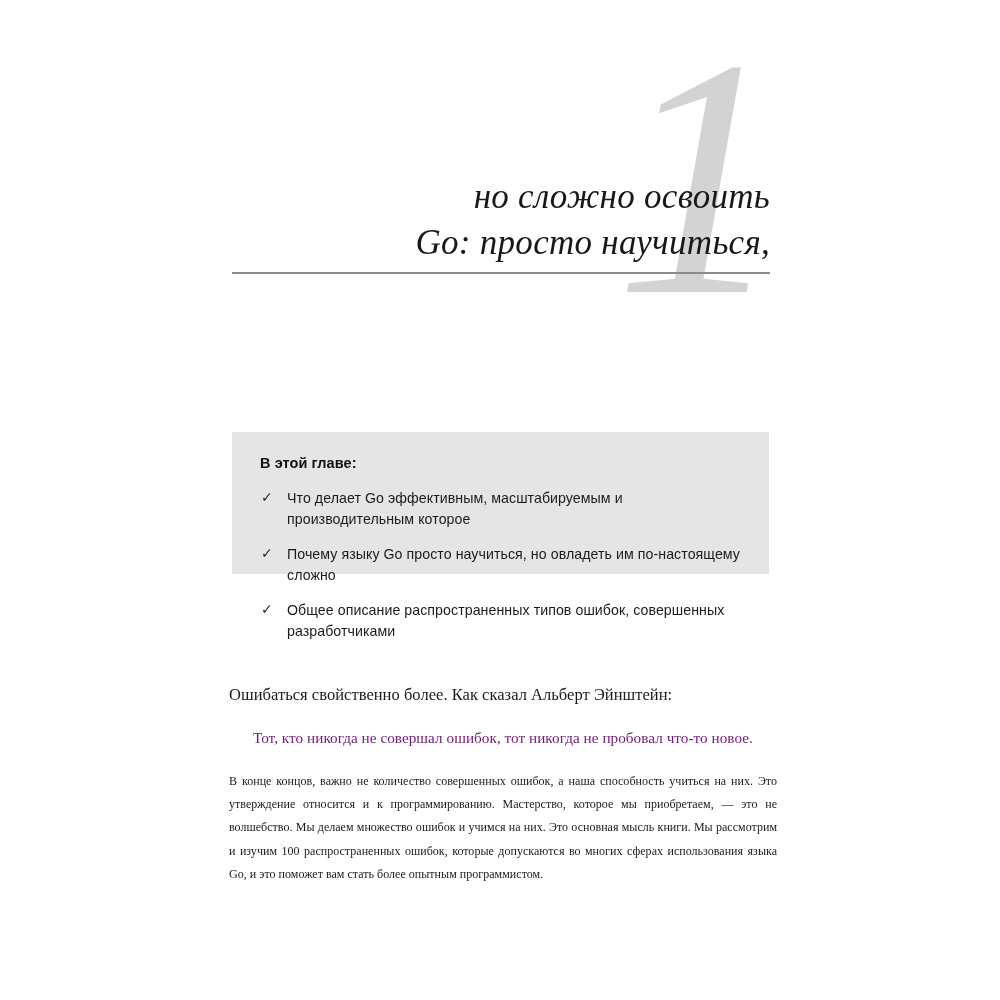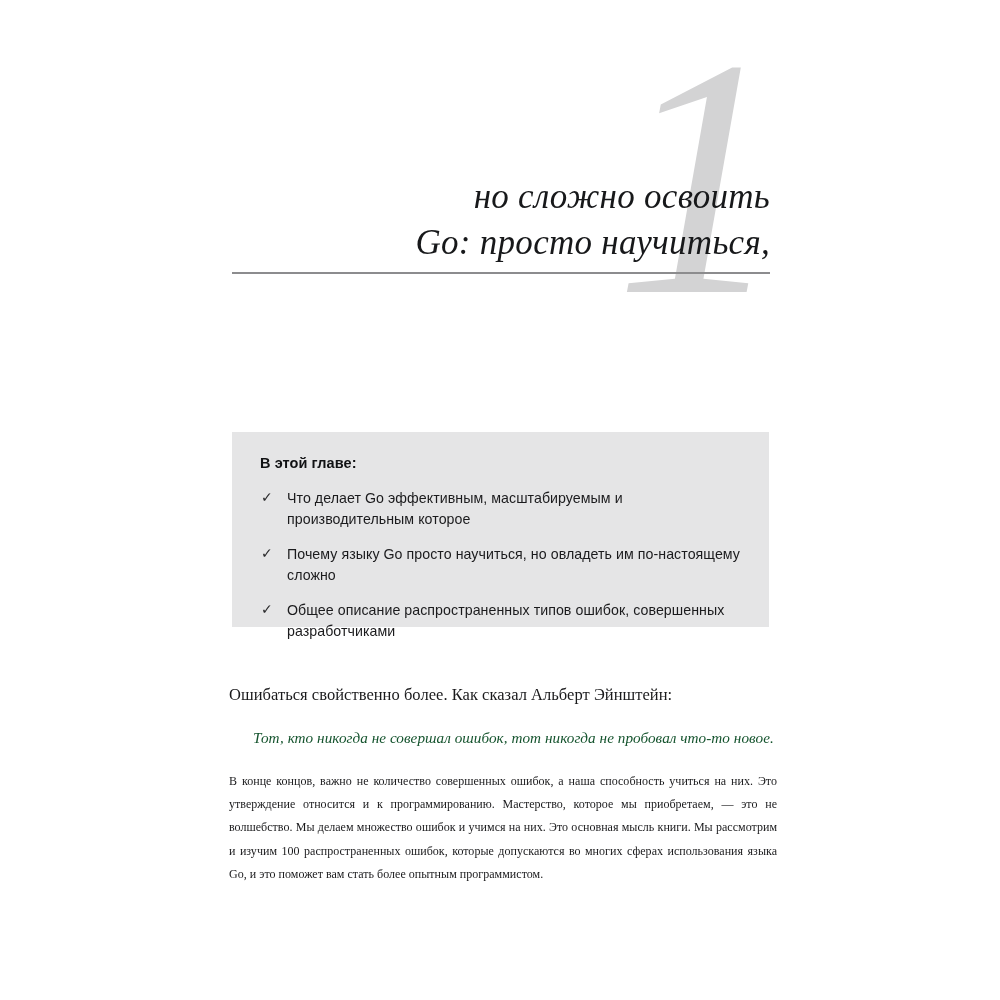--- a/index.html
+++ b/index.html
@@ -81,21 +81,21 @@
     background: #8c8c8e;
     z-index: 3;
   }
 
   
   .callout {
     position: absolute;
     left: 232px;
     top: 432px;
     width: 537px;
-    height: 195px;
+    height: 142px;
     background: #e5e5e6;
     box-sizing: border-box;
     padding: 22px 20px 18px 28px;
     font-family: "Liberation Sans", sans-serif;
     color: #1b1b1d;
   }
 
   .callout-heading {
     font-family: "Liberation Sans", sans-serif;
     font-weight: bold;
@@ -151,25 +151,24 @@
     margin: 0;
     font-size: 16.5px;
     line-height: 23px;
     text-align: left;
     letter-spacing: 0.002em;
   }
 
   .blockquote {
     margin: 21px 0 0 0;
     padding-left: 24px;
-    font-style: italic;
     font-size: 15.2px;
     line-height: 22px;
     letter-spacing: 0.003em;
-    color: #14532d;
+    color: #701a75;
     white-space: nowrap;
   }
 
   .main-para {
     margin: 21px 8px 0 0;
     font-size: 12px;
     line-height: 23.2px;
     text-align: justify;
     letter-spacing: 0.002em;
     hyphens: manual;

